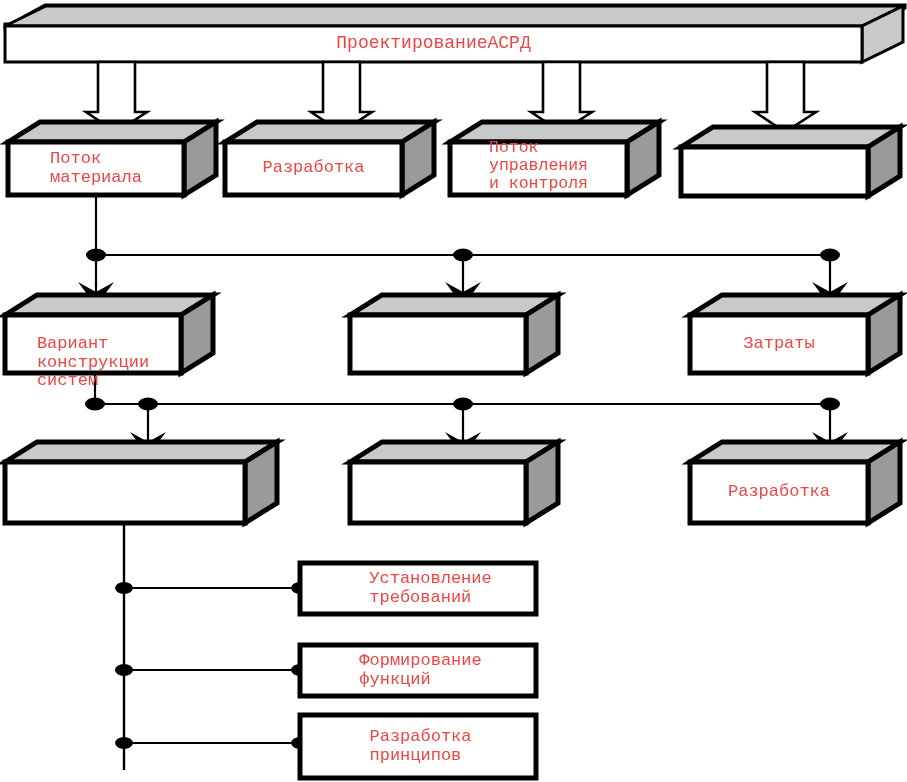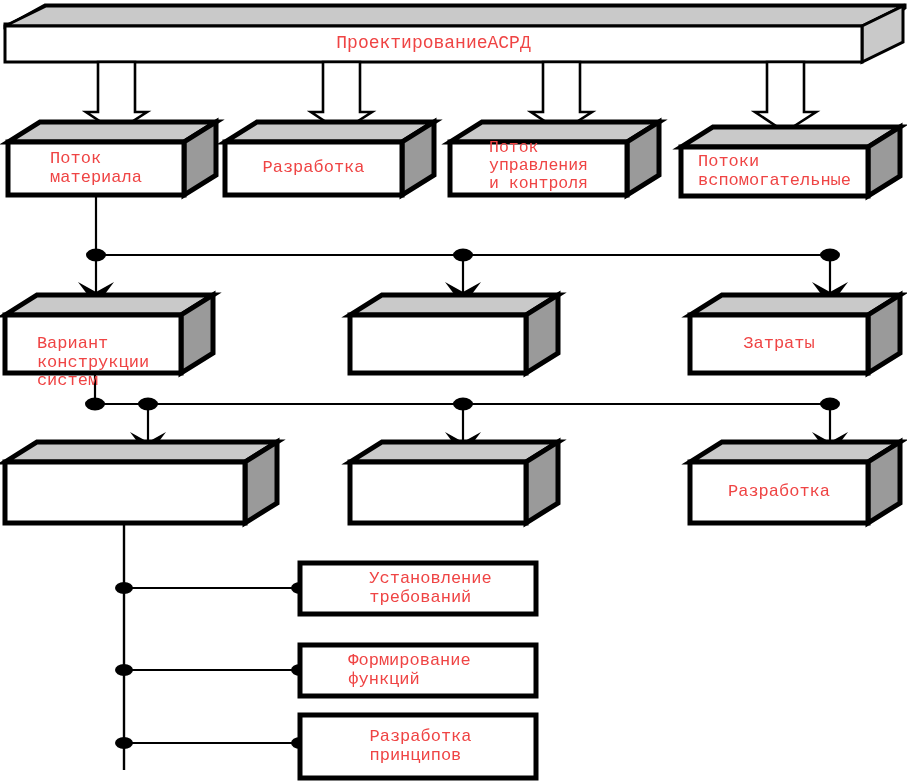--- a/index.html
+++ b/index.html
@@ -167,30 +167,28 @@
   </svg>
 
   <div class="node-label t18" style="left:5px;  top:26px;  width:857px; height:36px;">ПроектированиеАСРД</div>
 
   <div class="node-label t17" style="left:8px;   top:142px; width:176px; height:53px;">Поток
 материала</div>
   <div class="node-label t17" style="left:225px; top:142px; width:177px; height:53px;">Разработка</div>
   <div class="node-label t16" style="left:450px; top:137px; width:177px; height:58px;">Поток
 управления
 и контроля</div>
-  <div class="node-label t17" style="left:681px; top:147px; width:187px; height:49px;">Потоки
-вспомогательные</div>
 
   <div class="node-label t17" style="left:5px;   top:315px; width:176px; height:58px;margin-top:19px;">Вариант
 конструкции
 систем</div>
   <div class="node-label t17" style="left:690px; top:315px; width:178px; height:58px;">Затраты</div>
 
   <div class="node-label t17" style="left:690px; top:462px; width:178px; height:61px;">Разработка</div>
 
   <div class="node-label t17" style="left:315px; top:563px; width:231px; height:51px;">Установление
 требований</div>
-  <div class="node-label t17" style="left:294px; top:645px; width:231px; height:51px;">Формирование
+  <div class="node-label t17" style="left:305px; top:645px; width:231px; height:51px;">Формирование
 функций</div>
   <div class="node-label t17" style="left:305px; top:715px; width:231px; height:63px;">Разработка
 принципов</div>
 
 </div>
 
 </body></html>

